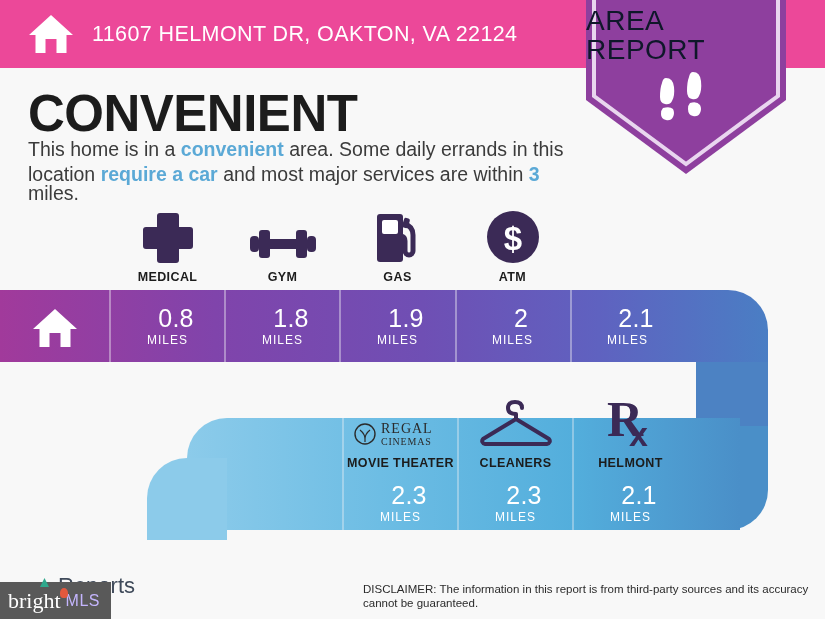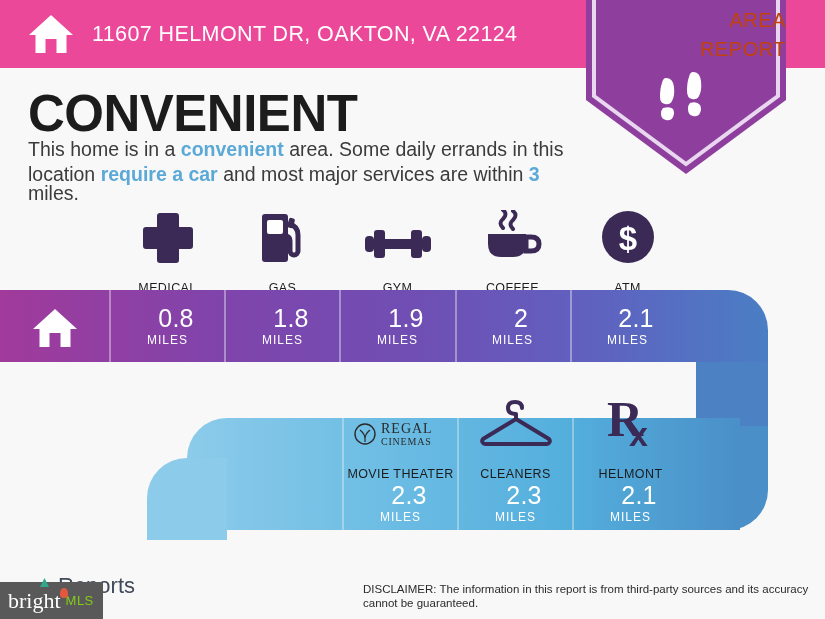--- a/index.html
+++ b/index.html
@@ -36,22 +36,22 @@
   }
 
   
   .badge {
     position: absolute; left: 586px; top: -8px;
     width: 200px; height: 190px;
     z-index: 6;
   }
   .badge-title {
     position: absolute; top: 14px; left: 0; width: 200px;
-    text-align: right; color: #c2410c;
-    font-size: 20px; line-height: 29px; letter-spacing: 0.5px;
+    text-align: left; color: #0f172a;
+    font-size: 28px; line-height: 29px; letter-spacing: 0.5px;
     z-index: 2; pointer-events: none;
   }
   .badge-feet {
     position: absolute; top: 78px; left: 0; width: 200px;
     text-align: center; z-index: 2;
   }
 
   
   .headline {
     position: absolute; left: 28px; top: 84px;
@@ -68,22 +68,22 @@
 
   
   .icon-row { position: absolute; display: flex; }
   .icon-cell {
     width: 115px;
     display: flex; flex-direction: column;
     align-items: center; justify-content: flex-end;
   }
   .icon-art { height: 54px; display: flex; align-items: flex-end; justify-content: center; }
   .icon-label {
-    margin-top: 17px;
-    font-size: 12.5px; font-weight: normal; color: #1c1c1c;
+    margin-top: 6px;
+    font-size: 12.5px; font-weight: bold; color: #1c1c1c;
     letter-spacing: 0.4px;
   }
   #icon-row-1 { left: 110px; top: 210px; }
   #icon-row-2 { left: 343px; top: 396px; }
 
   
   .ribbon { position: absolute; left: 0; top: 290px; width: 825px; height: 250px; }
 
   .bar-labels { position: absolute; display: flex; pointer-events: none; }
   .bar-cell {
@@ -99,31 +99,31 @@
     width: 46px; height: 44px; z-index: 3;
   }
 
   
   .footer-brand-text {
     position: absolute; left: 58px; top: 573px;
     font-size: 22px; color: #3f4a5a;
   }
   .mls-logo {
     position: absolute; left: 0px; top: 582px;
-    width: 103px; height: 37px;
+    width: 111px; height: 37px;
     background: #595959;
     display: flex; align-items: center; z-index: 4;
   }
   .mls-bright {
     margin-left: 8px; color: #ffffff;
     font-family: "Liberation Serif", serif;
     font-size: 22px; letter-spacing: 0px;
   }
   .mls-sub {
-    margin-left: 5px; color: #84cc16; font-size: 13px; letter-spacing: 0.5px;
+    margin-left: 5px; color: #c4b5fd; font-size: 16px; letter-spacing: 0.5px;
   }
   .mls-dot-teal {
     position: absolute; left: 40px; top: -4px;
     width: 9px; height: 9px; background: #2fa88c;
     clip-path: polygon(50% 0%, 100% 100%, 0% 100%);
   }
   .mls-dot-orange {
     position: absolute; left: 60px; top: 6px;
     width: 8px; height: 10px; background: #e2583e;
     border-radius: 50% 50% 40% 40%;
@@ -179,51 +179,40 @@
     <div class="icon-cell">
       <div class="icon-art">
         <svg width="54" height="54" viewBox="0 0 54 54">
           <path d="M19 3 h16 a3 3 0 0 1 3 3 v11 h11 a3 3 0 0 1 3 3 v16 a3 3 0 0 1 -3 3 h-11 v11 a3 3 0 0 1 -3 3 h-16 a3 3 0 0 1 -3 -3 v-11 h-11 a3 3 0 0 1 -3 -3 v-16 a3 3 0 0 1 3 -3 h11 v-11 a3 3 0 0 1 3 -3 Z" fill="#3b2a56"></path>
         </svg>
       </div>
       <div class="icon-label">MEDICAL</div>
     </div>
     <div class="icon-cell">
       <div class="icon-art">
-        <svg width="50" height="54" viewBox="0 0 50 54">
-          <rect x="4" y="4" width="26" height="48" rx="3" fill="#3b2a56"></rect>
-          <rect x="9" y="10" width="16" height="14" rx="2" fill="#ffffff"></rect>
-          <path d="M31 14 q9 2 9 11 v16 a4 4 0 0 1 -8 0 v-10 q0 -4 -4 -5" fill="none" stroke="#3b2a56" stroke-width="5"></path>
-          <rect x="30" y="8" width="6" height="10" rx="2" fill="#3b2a56" transform="rotate(18 33 13)"></rect>
-        </svg>
-      </div>
-      <div class="icon-label">GAS</div>
-    </div>
-    <div class="icon-cell">
-      <div class="icon-art">
         <svg width="76" height="40" viewBox="0 0 76 40">
           <rect x="24" y="15" width="28" height="10" fill="#3b2a56"></rect>
           <rect x="14" y="6" width="11" height="28" rx="3" fill="#3b2a56"></rect>
           <rect x="51" y="6" width="11" height="28" rx="3" fill="#3b2a56"></rect>
           <rect x="5" y="12" width="9" height="16" rx="4" fill="#3b2a56"></rect>
           <rect x="62" y="12" width="9" height="16" rx="4" fill="#3b2a56"></rect>
         </svg>
       </div>
       <div class="icon-label">GYM</div>
     </div>
     <div class="icon-cell">
       <div class="icon-art">
-        <svg width="64" height="54" viewBox="0 0 64 54">
-          <path d="M7 24 h38 v10 q0 13 -13 13 h-12 q-13 0 -13 -13 Z" fill="#3b2a56"></path>
-          <path d="M45 27 h5 q8 0 8 7 q0 7 -8 7 h-5 z" fill="none" stroke="#3b2a56" stroke-width="5"></path>
-          <path d="M22 18 q-5 -5 0 -9 q5 -5 0 -9" fill="none" stroke="#3b2a56" stroke-width="4" stroke-linecap="round"></path>
-          <path d="M32 19 q-5 -5 0 -9 q5 -5 0 -9" fill="none" stroke="#3b2a56" stroke-width="4" stroke-linecap="round"></path>
-        </svg>
-      </div>
-      <div class="icon-label">COFFEE</div>
+        <svg width="50" height="54" viewBox="0 0 50 54">
+          <rect x="4" y="4" width="26" height="48" rx="3" fill="#3b2a56"></rect>
+          <rect x="9" y="10" width="16" height="14" rx="2" fill="#ffffff"></rect>
+          <path d="M31 14 q9 2 9 11 v16 a4 4 0 0 1 -8 0 v-10 q0 -4 -4 -5" fill="none" stroke="#3b2a56" stroke-width="5"></path>
+          <rect x="30" y="8" width="6" height="10" rx="2" fill="#3b2a56" transform="rotate(18 33 13)"></rect>
+        </svg>
+      </div>
+      <div class="icon-label">GAS</div>
     </div>
     <div class="icon-cell">
       <div class="icon-art">
         <svg width="54" height="54" viewBox="0 0 54 54">
           <circle cx="27" cy="27" r="26" fill="#3b2a56"></circle>
           <text x="27" y="40" font-family="Liberation Sans, sans-serif" font-size="33" font-weight="bold" fill="#ffffff" text-anchor="middle">$</text>
         </svg>
       </div>
       <div class="icon-label">ATM</div>
     </div>

